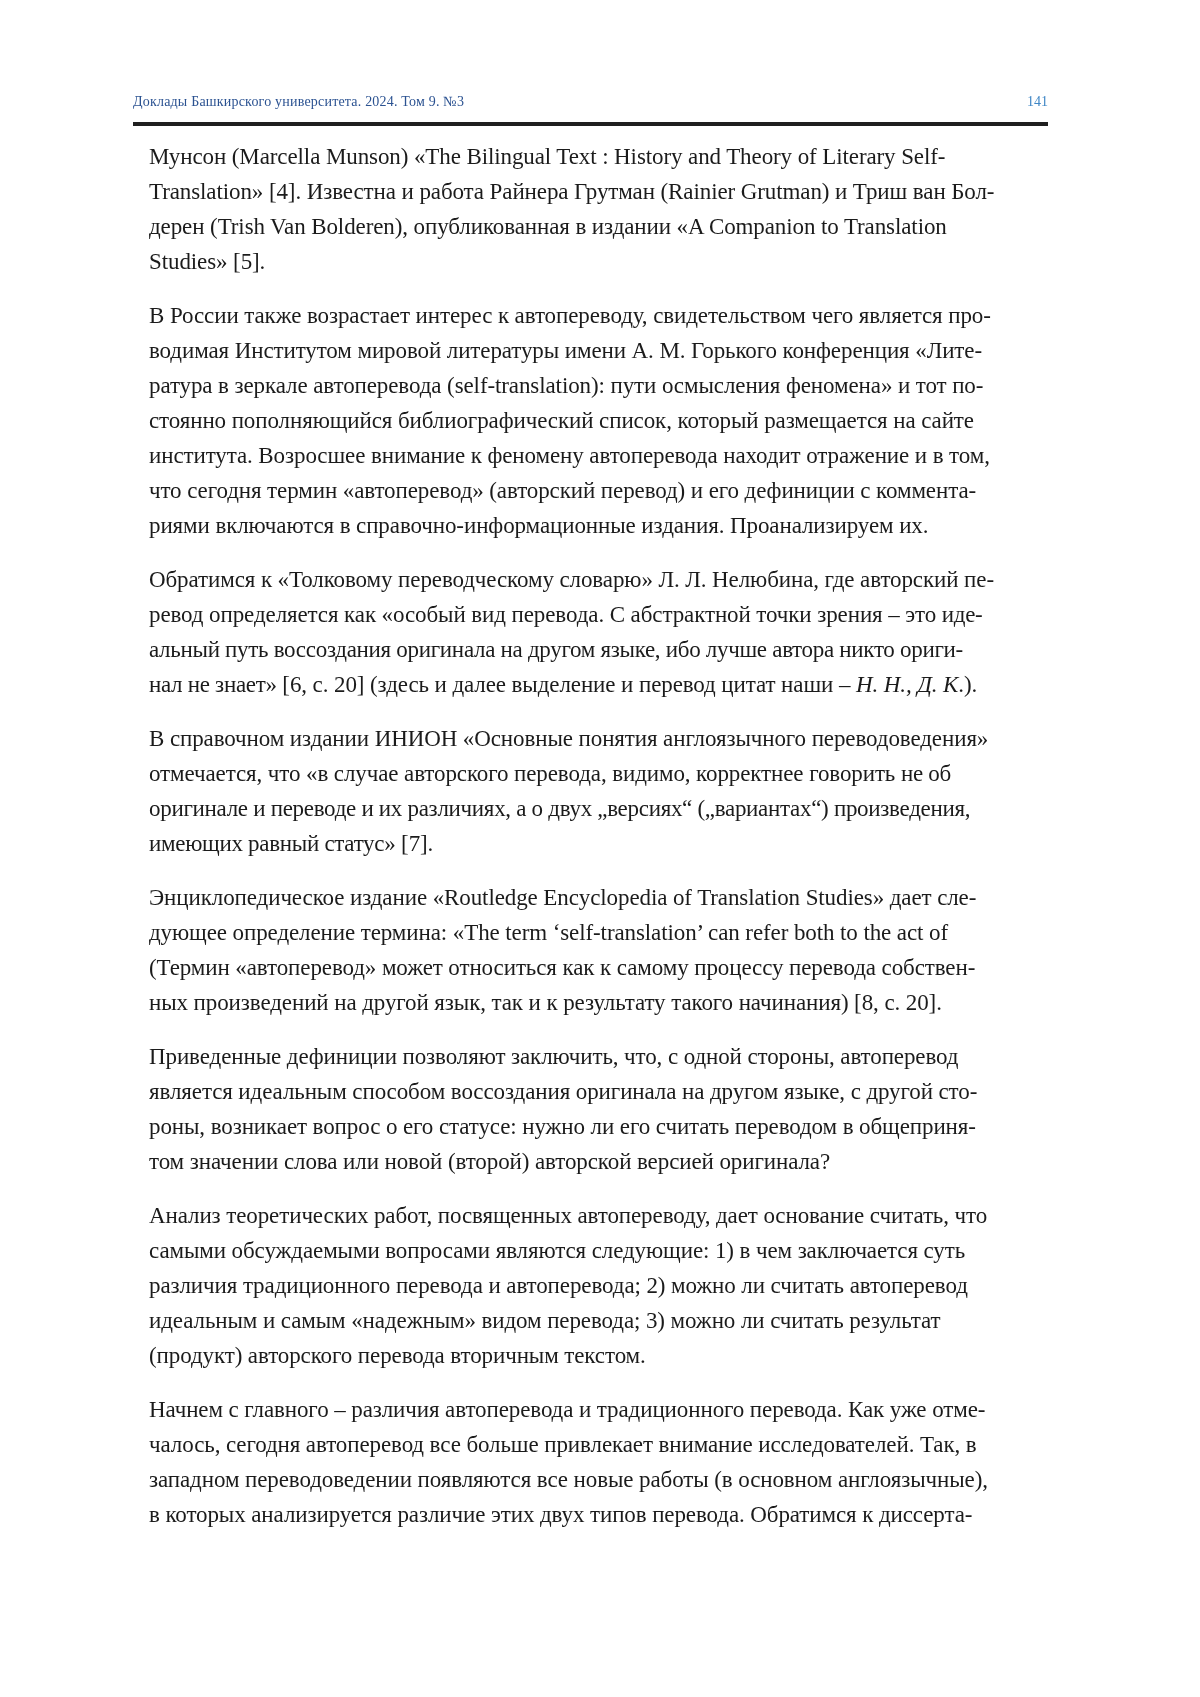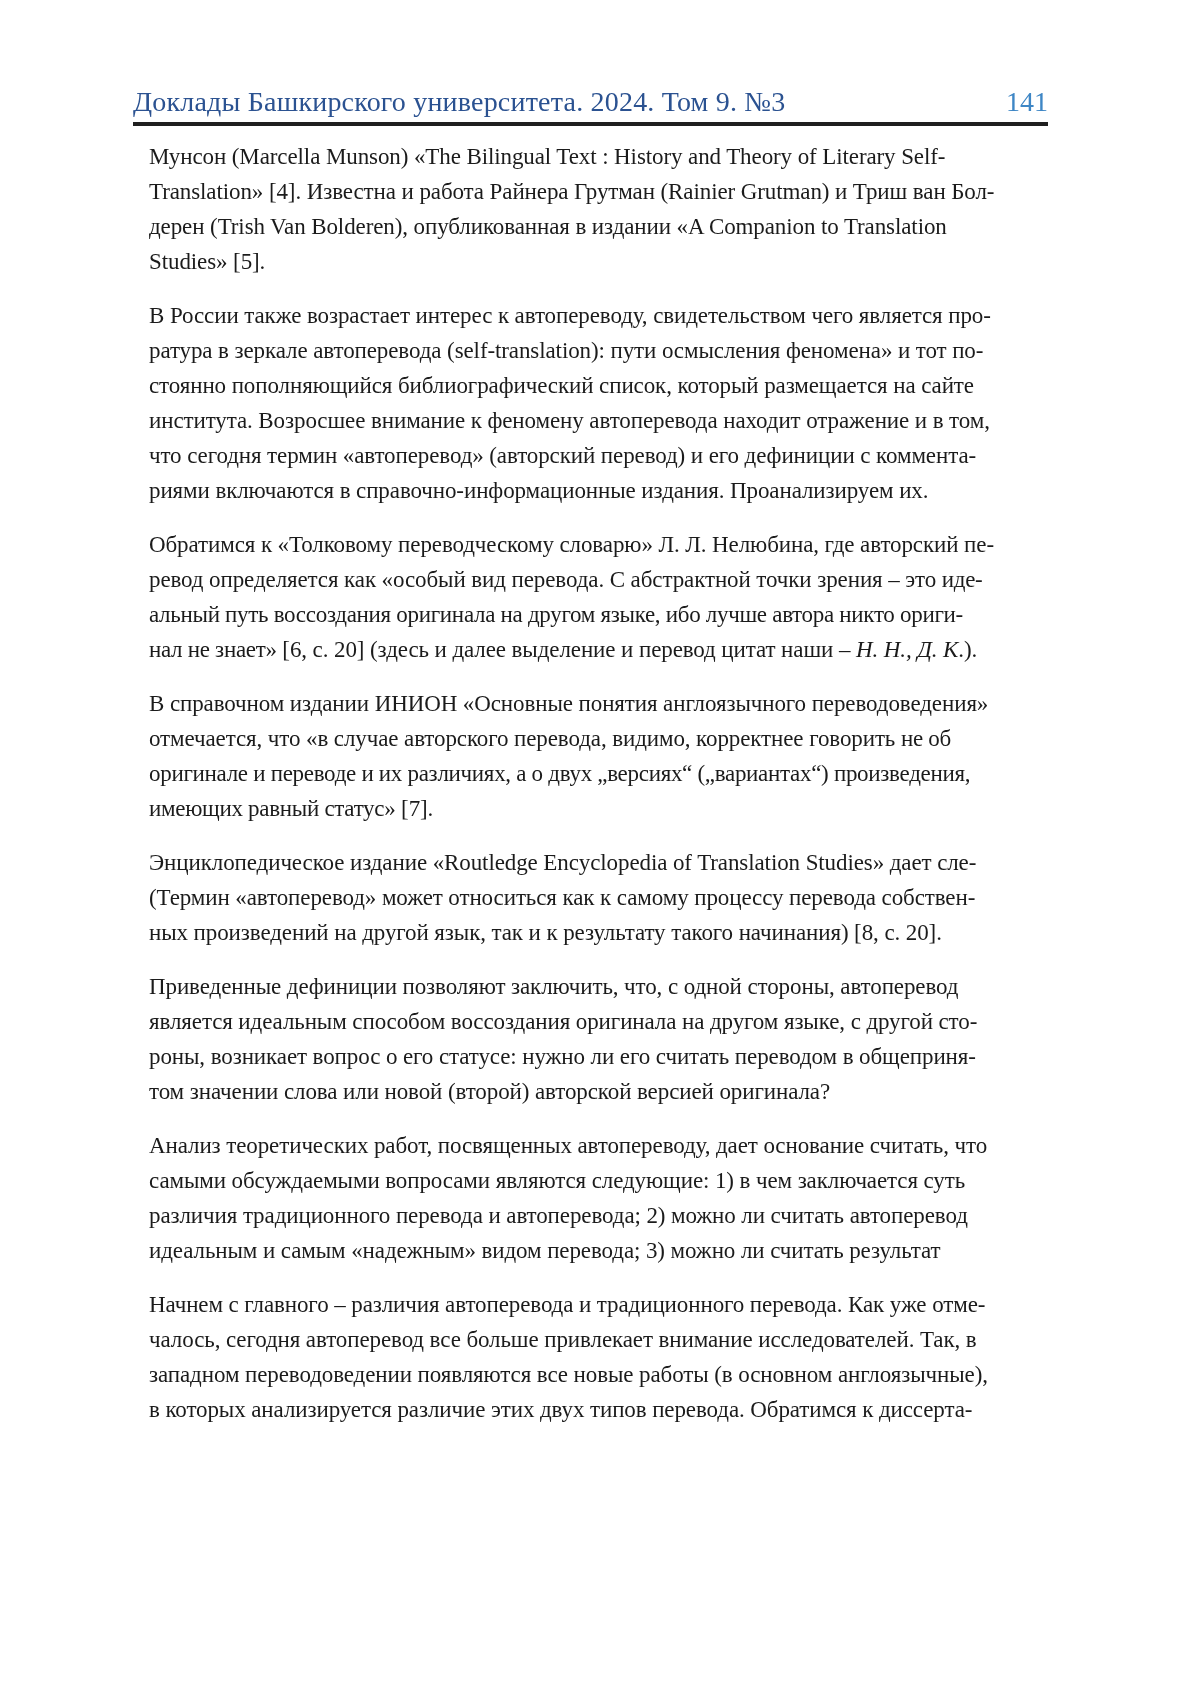--- a/index.html
+++ b/index.html
@@ -19,21 +19,21 @@
   }
   .content {
     margin-left: 133px;
     width: 915px;
   }
   .page-header {
     display: flex;
     justify-content: space-between;
     align-items: baseline;
     margin-top: 90px;
-    font-size: 28px;
+    font-size: 14px;
     line-height: 24px;
   }
   .journal-title {
     color: var(--header-color, #2b5291);
     letter-spacing: 0.2px;
   }
   .page-number {
     color: var(--pagenum-color, #3e86c5);
   }
   .header-rule {
@@ -73,54 +73,57 @@
     <div class="header-rule"></div>
     <div class="article">
         <div class="paragraph">
           <div class="line"><span class="run-n">Мунсон (Marcella Munson) «The Bilingual Text : History and Theory of Literary Self-</span></div>
           <div class="line"><span class="run-n">Translation» [4]. Известна и работа Райнера Грутман (Rainier Grutman) и Триш ван Бол-</span></div>
           <div class="line"><span class="run-n">дерен (Trish Van Bolderen), опубликованная в издании «A Companion to Translation</span></div>
           <div class="line"><span class="run-n">Studies» [5].</span></div>
         </div>
         <div class="paragraph">
           <div class="line"><span class="run-n">В России также возрастает интерес к автопереводу, свидетельством чего является про-</span></div>
+          <div class="line"><span class="run-n">водимая Институтом мировой литературы имени А. М. Горького конференция «Лите-</span></div>
           <div class="line"><span class="run-n">ратура в зеркале автоперевода (self-translation): пути осмысления феномена» и тот по-</span></div>
           <div class="line"><span class="run-n">стоянно пополняющийся библиографический список, который размещается на сайте</span></div>
           <div class="line"><span class="run-n">института. Возросшее внимание к феномену автоперевода находит отражение и в том,</span></div>
           <div class="line"><span class="run-n">что сегодня термин «автоперевод» (авторский перевод) и его дефиниции с коммента-</span></div>
           <div class="line"><span class="run-n">риями включаются в справочно-информационные издания. Проанализируем их.</span></div>
         </div>
         <div class="paragraph">
           <div class="line"><span class="run-n">Обратимся к «Толковому переводческому словарю» Л. Л. Нелюбина, где авторский пе-</span></div>
           <div class="line"><span class="run-n">ревод определяется как «особый вид перевода. С абстрактной точки зрения – это </span><span class="run-b">иде-</span></div>
           <div class="line"><span class="run-b">альный путь воссоздания оригинала на другом языке, ибо лучше автора никто ориги-</span></div>
           <div class="line"><span class="run-b">нал не знает»</span><span class="run-n"> [6, с. 20] (здесь и далее выделение и перевод цитат наши – </span><span class="run-i">Н. Н., Д. К</span><span class="run-n">.).</span></div>
         </div>
         <div class="paragraph">
           <div class="line"><span class="run-n">В справочном издании ИНИОН «Основные понятия англоязычного переводоведения»</span></div>
           <div class="line"><span class="run-n">отмечается, что «в случае авторского перевода, видимо, корректнее говорить </span><span class="run-b">не об</span></div>
           <div class="line"><span class="run-b">оригинале и переводе и их различиях, а о двух „версиях“ („вариантах“) произведения,</span></div>
           <div class="line"><span class="run-b">имеющих равный статус»</span><span class="run-n"> [7].</span></div>
         </div>
         <div class="paragraph">
           <div class="line"><span class="run-n">Энциклопедическое издание «Routledge Encyclopedia of Translation Studies» дает сле-</span></div>
+          <div class="line"><span class="run-n">дующее определение термина: «The term ‘self-translation’ can refer both to the act of</span></div>
           <div class="line"><span class="run-n">(Термин «автоперевод» может относиться как к самому процессу перевода собствен-</span></div>
           <div class="line"><span class="run-n">ных произведений на другой язык, так и к результату такого начинания) [8, с. 20].</span></div>
         </div>
         <div class="paragraph">
           <div class="line"><span class="run-n">Приведенные дефиниции позволяют заключить, что, с одной стороны, автоперевод</span></div>
           <div class="line"><span class="run-n">является идеальным способом воссоздания оригинала на другом языке, с другой сто-</span></div>
           <div class="line"><span class="run-n">роны, возникает вопрос о его статусе: нужно ли его считать переводом в общеприня-</span></div>
           <div class="line"><span class="run-n">том значении слова или новой (второй) авторской версией оригинала?</span></div>
         </div>
         <div class="paragraph">
           <div class="line"><span class="run-n">Анализ теоретических работ, посвященных автопереводу, дает основание считать, что</span></div>
           <div class="line"><span class="run-n">самыми обсуждаемыми вопросами являются следующие: 1) в чем заключается суть</span></div>
           <div class="line"><span class="run-n">различия традиционного перевода и автоперевода; 2) можно ли считать автоперевод</span></div>
           <div class="line"><span class="run-n">идеальным и самым «надежным» видом перевода; 3) можно ли считать результат</span></div>
+          <div class="line"><span class="run-n">(продукт) авторского перевода вторичным текстом.</span></div>
         </div>
         <div class="paragraph">
           <div class="line"><span class="run-n">Начнем с главного – различия автоперевода и традиционного перевода. Как уже отме-</span></div>
           <div class="line"><span class="run-n">чалось, сегодня автоперевод все больше привлекает внимание исследователей. Так, в</span></div>
           <div class="line"><span class="run-n">западном переводоведении появляются все новые работы (в основном англоязычные),</span></div>
           <div class="line"><span class="run-n">в которых анализируется различие этих двух типов перевода. Обратимся к диссерта-</span></div>
         </div>
       </div>
   </div>
 </div>

